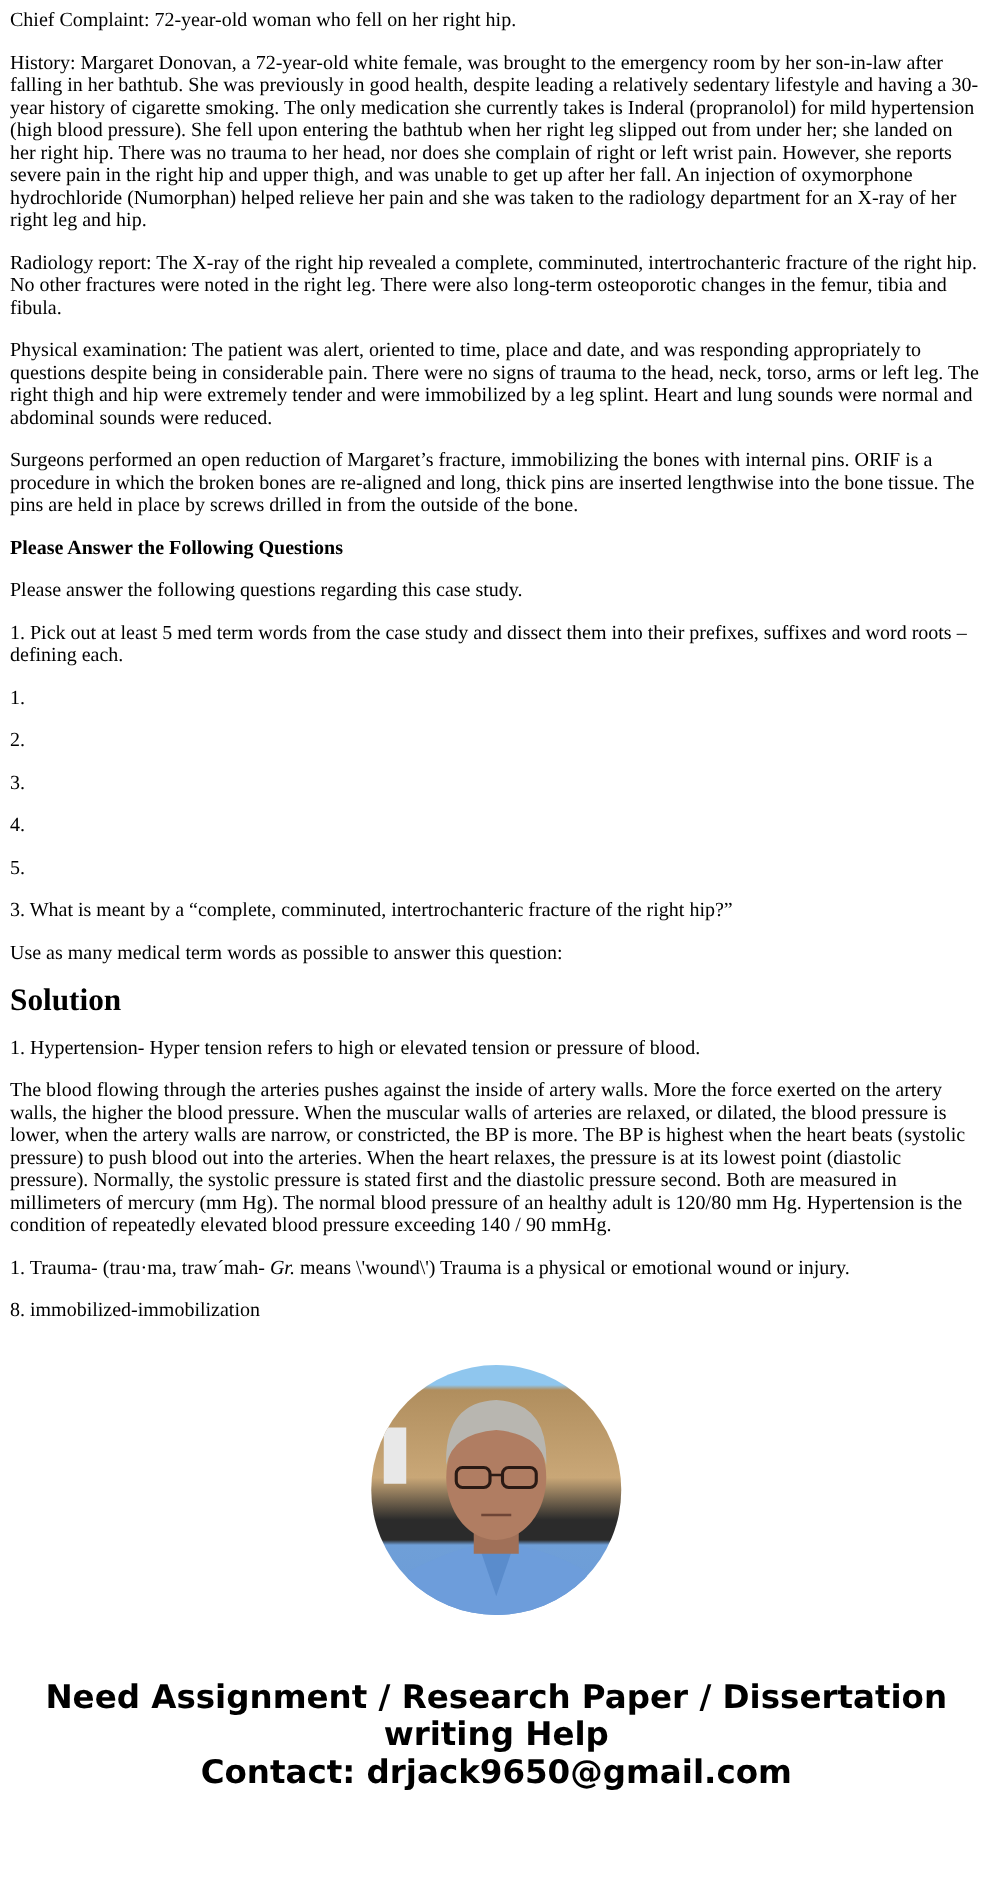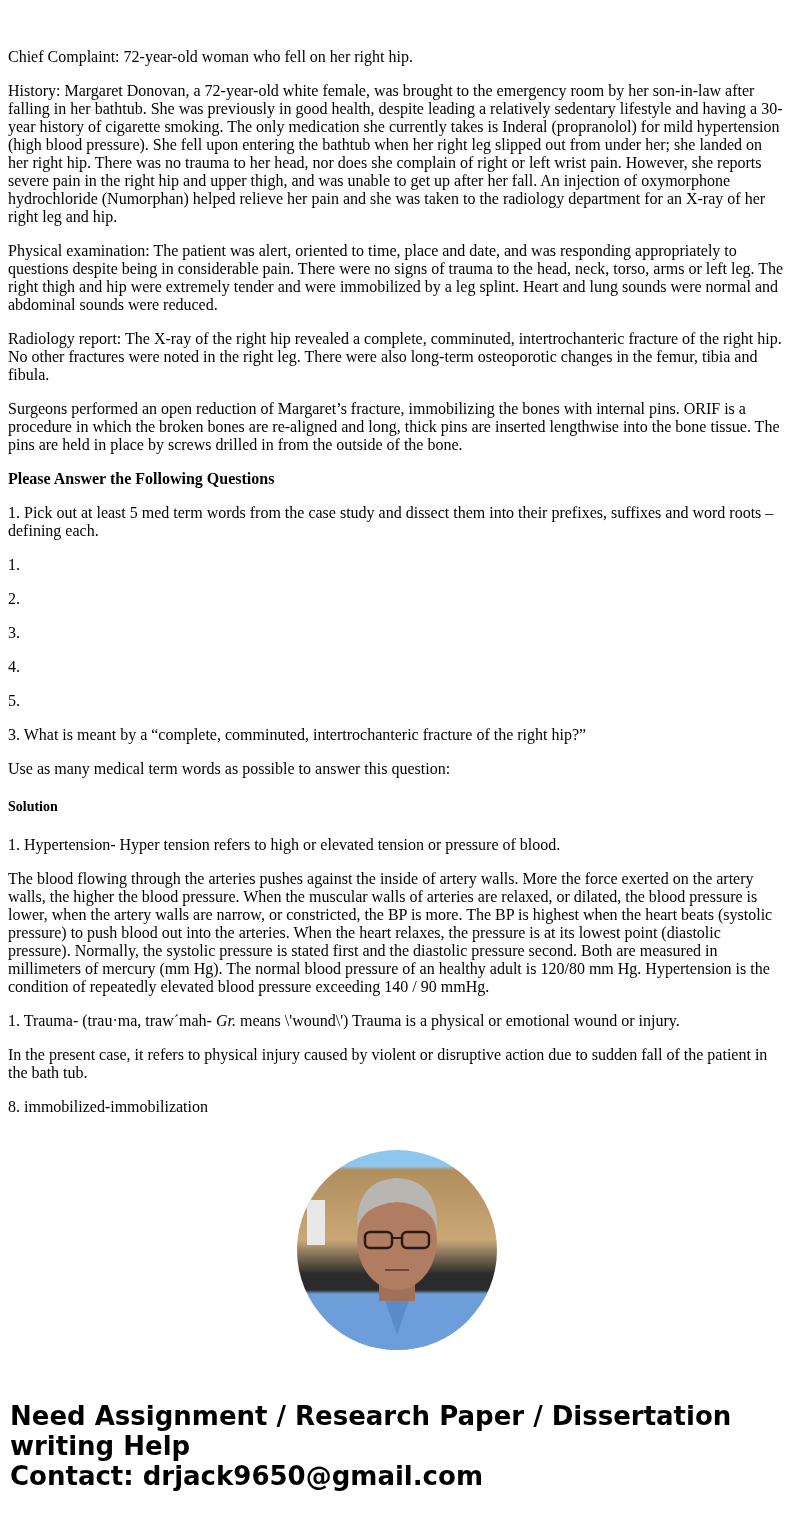--- a/index.html
+++ b/index.html
@@ -3,25 +3,25 @@
   <meta charset="utf-8">
   <style>
     html, body { margin: 0; padding: 0; background: #ffffff; }
     body {
       width: 794px;
       font-family: "Liberation Serif", serif;
       font-size: 16px;
       line-height: 18px;
       color: #000000;
     }
-    .content { padding: 8px 8px 0 8px; margin-top: 40px; }
+    .content { padding: 8px 8px 0 8px; }
     .content p { margin: 0 0 16px 0; }
     .solution-heading {
       font-family: "Liberation Serif", serif;
-      font-size: 14px;
+      font-size: 25px;
       font-weight: bold;
       margin: 0 0 18px 0;
       line-height: 22px;
       padding-top: 2px;
     }
     .bold { font-weight: bold; font-family: Liberation Serif, serif; }
     .avatar-wrap {
       display: flex;
       justify-content: center;
       margin-top: 34px;
@@ -29,54 +29,54 @@
     .avatar {
       width: 200px;
       height: 200px;
       border-radius: 50%;
       overflow: hidden;
       position: relative;
       background: linear-gradient(180deg, #8fc6ee 0%, #8fc6ee 8%, #b08e5e 10%, #c9a777 45%, #2b2b2b 62%, #2b2b2b 70%, #6f9fd8 72%, #6b9bd6 100%);
     }
     .avatar svg { position: absolute; left: 0; top: 0; }
     .promo {
-      text-align: left;
+      text-align: center;
       font-family: "DejaVu Sans", sans-serif;
       font-weight: bold;
       font-size: 26px;
       line-height: 30px;
       margin-top: 51px;
       padding: 0 10px;
     }
   </style>
 </head>
 <body>
 
 <div class="content">
   <p>Chief Complaint: 72-year-old woman who fell on her right hip.</p>
   <p>History: Margaret Donovan, a 72-year-old white female, was brought to the emergency room by her son-in-law after falling in her bathtub. She was previously in good health, despite leading a relatively sedentary lifestyle and having a 30-year history of cigarette smoking. The only medication she currently takes is Inderal (propranolol) for mild hypertension (high blood pressure). She fell upon entering the bathtub when her right leg slipped out from under her; she landed on her right hip. There was no trauma to her head, nor does she complain of right or left wrist pain. However, she reports severe pain in the right hip and upper thigh, and was unable to get up after her fall. An injection of oxymorphone hydrochloride (Numorphan) helped relieve her pain and she was taken to the radiology department for an X-ray of her right leg and hip.</p>
+  <p>Radiology report: The X-ray of the right hip revealed a complete, comminuted, intertrochanteric fracture of the right hip. No other fractures were noted in the right leg. There were also long-term osteoporotic changes in the femur, tibia and fibula.</p>
   <p>Physical examination: The patient was alert, oriented to time, place and date, and was responding appropriately to questions despite being in considerable pain. There were no signs of trauma to the head, neck, torso, arms or left leg. The right thigh and hip were extremely tender and were immobilized by a leg splint. Heart and lung sounds were normal and abdominal sounds were reduced.</p>
-  <p>Radiology report: The X-ray of the right hip revealed a complete, comminuted, intertrochanteric fracture of the right hip. No other fractures were noted in the right leg. There were also long-term osteoporotic changes in the femur, tibia and fibula.</p>
   <p>Surgeons performed an open reduction of Margaret’s fracture, immobilizing the bones with internal pins. ORIF is a procedure in which the broken bones are re-aligned and long, thick pins are inserted lengthwise into the bone tissue. The pins are held in place by screws drilled in from the outside of the bone.</p>
 
   <p class="bold">Please Answer the Following Questions</p>
+  <p>Please answer the following questions regarding this case study.</p>
   <p>1. Pick out at least 5 med term words from the case study and dissect them into their prefixes, suffixes and word roots – defining each.</p>
   <p>1.</p>
   <p>2.</p>
   <p>3.</p>
   <p>4.</p>
   <p>5.</p>
   <p>3. What is meant by a “complete, comminuted, intertrochanteric fracture of the right hip?”</p>
   <p>Use as many medical term words as possible to answer this question:</p>
 
   <h3 class="solution-heading">Solution</h3>
   <p>1. Hypertension- Hyper tension refers to high or elevated tension or pressure of blood.</p>
   <p>The blood flowing through the arteries pushes against the inside of artery walls. More the force exerted on the artery walls, the higher the blood pressure. When the muscular walls of arteries are relaxed, or dilated, the blood pressure is lower, when the artery walls are narrow, or constricted, the BP is more. The BP is highest when the heart beats (systolic pressure) to push blood out into the arteries. When the heart relaxes, the pressure is at its lowest point (diastolic pressure). Normally, the systolic pressure is stated first and the diastolic pressure second. Both are measured in millimeters of mercury (mm Hg). The normal blood pressure of an healthy adult is 120/80 mm Hg. Hypertension is the condition of repeatedly elevated blood pressure exceeding 140 / 90 mmHg.</p>
   <p><span>1. Trauma- (trau·ma, traw´mah- </span><em>Gr.</em><span> means \'wound\') Trauma is a physical or emotional wound or injury.</span></p>
-  <p>In the present case, it refers to physical injury caused by violent or disruptive action due to sudden fall of the patient in the bath tub.</p>
   <p>8. immobilized-immobilization</p>
 </div>
 
 <div class="avatar-wrap">
   <div class="avatar">
     <svg width="200" height="200" viewBox="0 0 200 200">
 
       <rect x="10" y="50" width="18" height="45" fill="#e8e8e8"></rect>
 
       <path d="M25 200 L30 165 Q60 150 80 145 L120 145 Q145 150 172 165 L178 200 Z" fill="#6d9ddb"></path>

